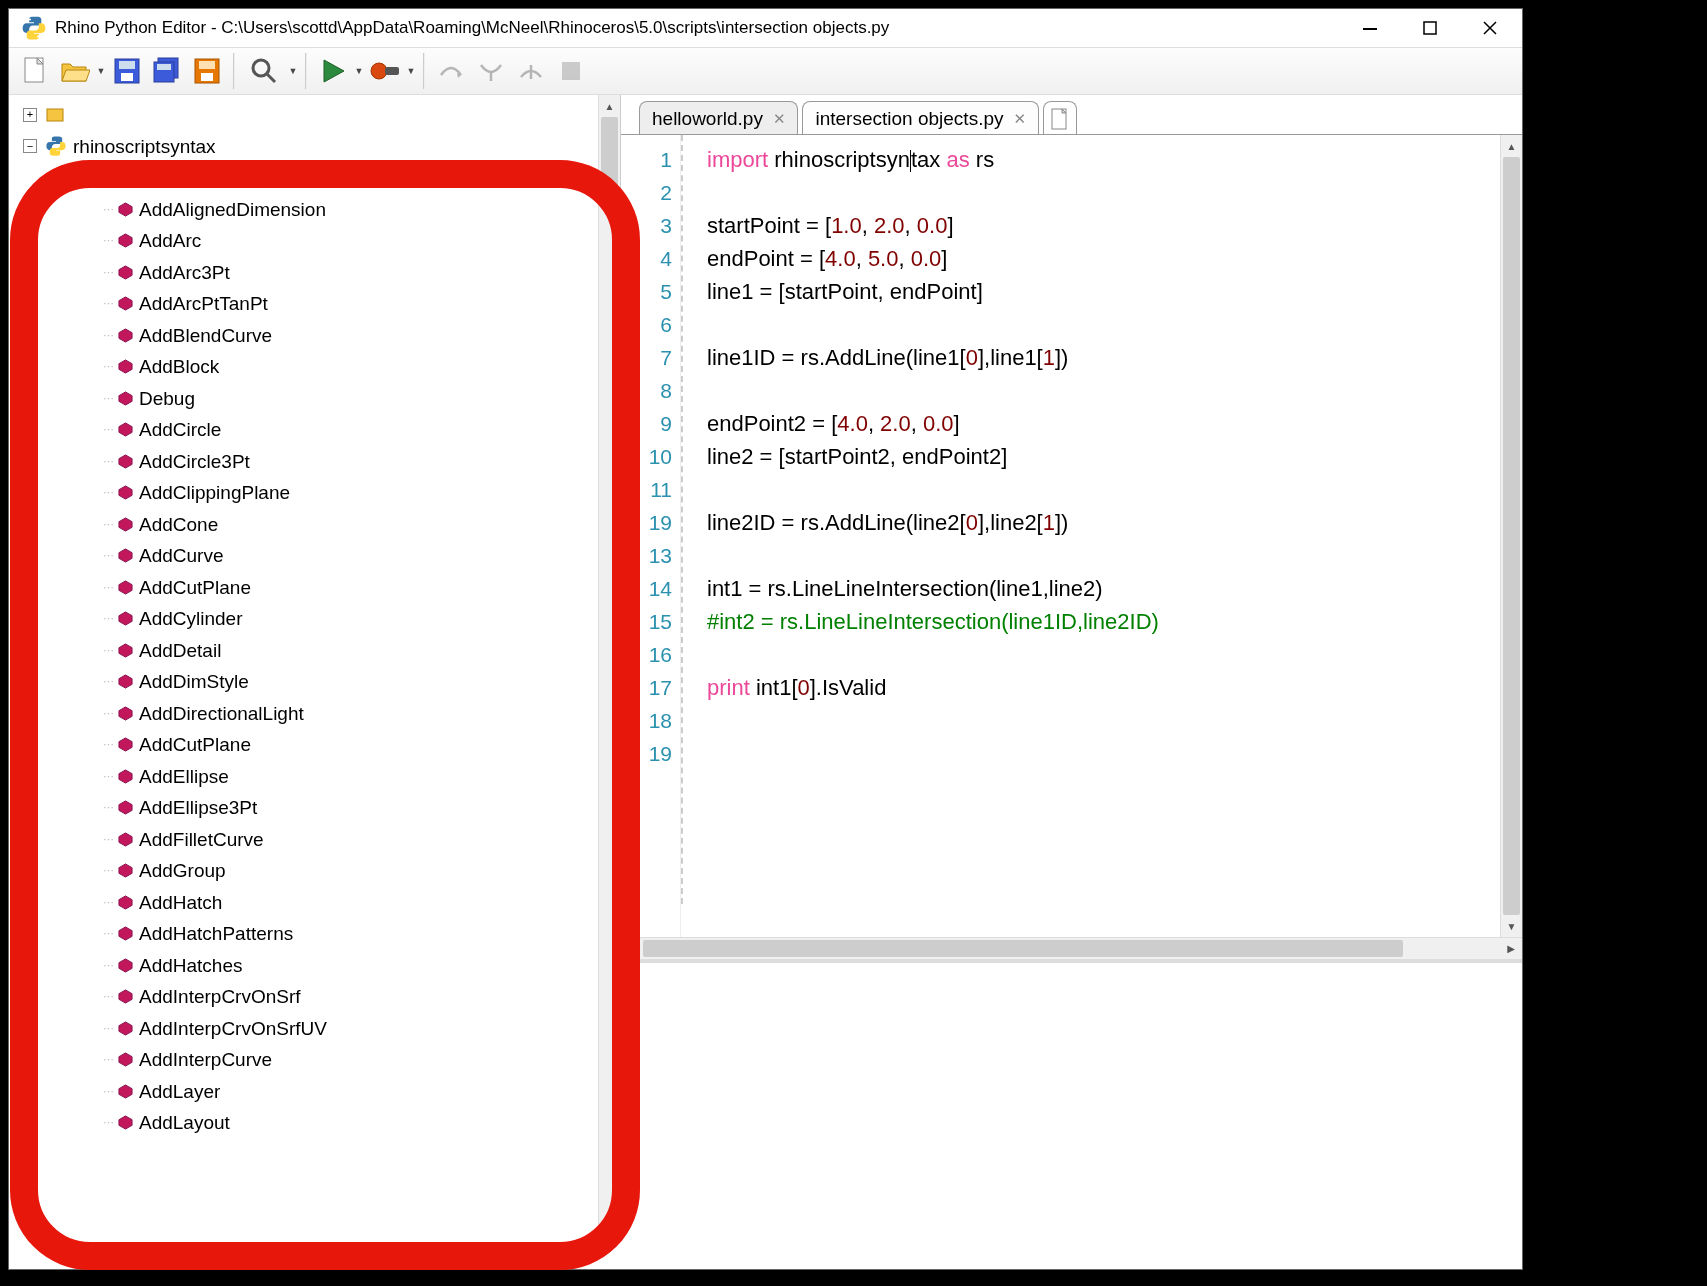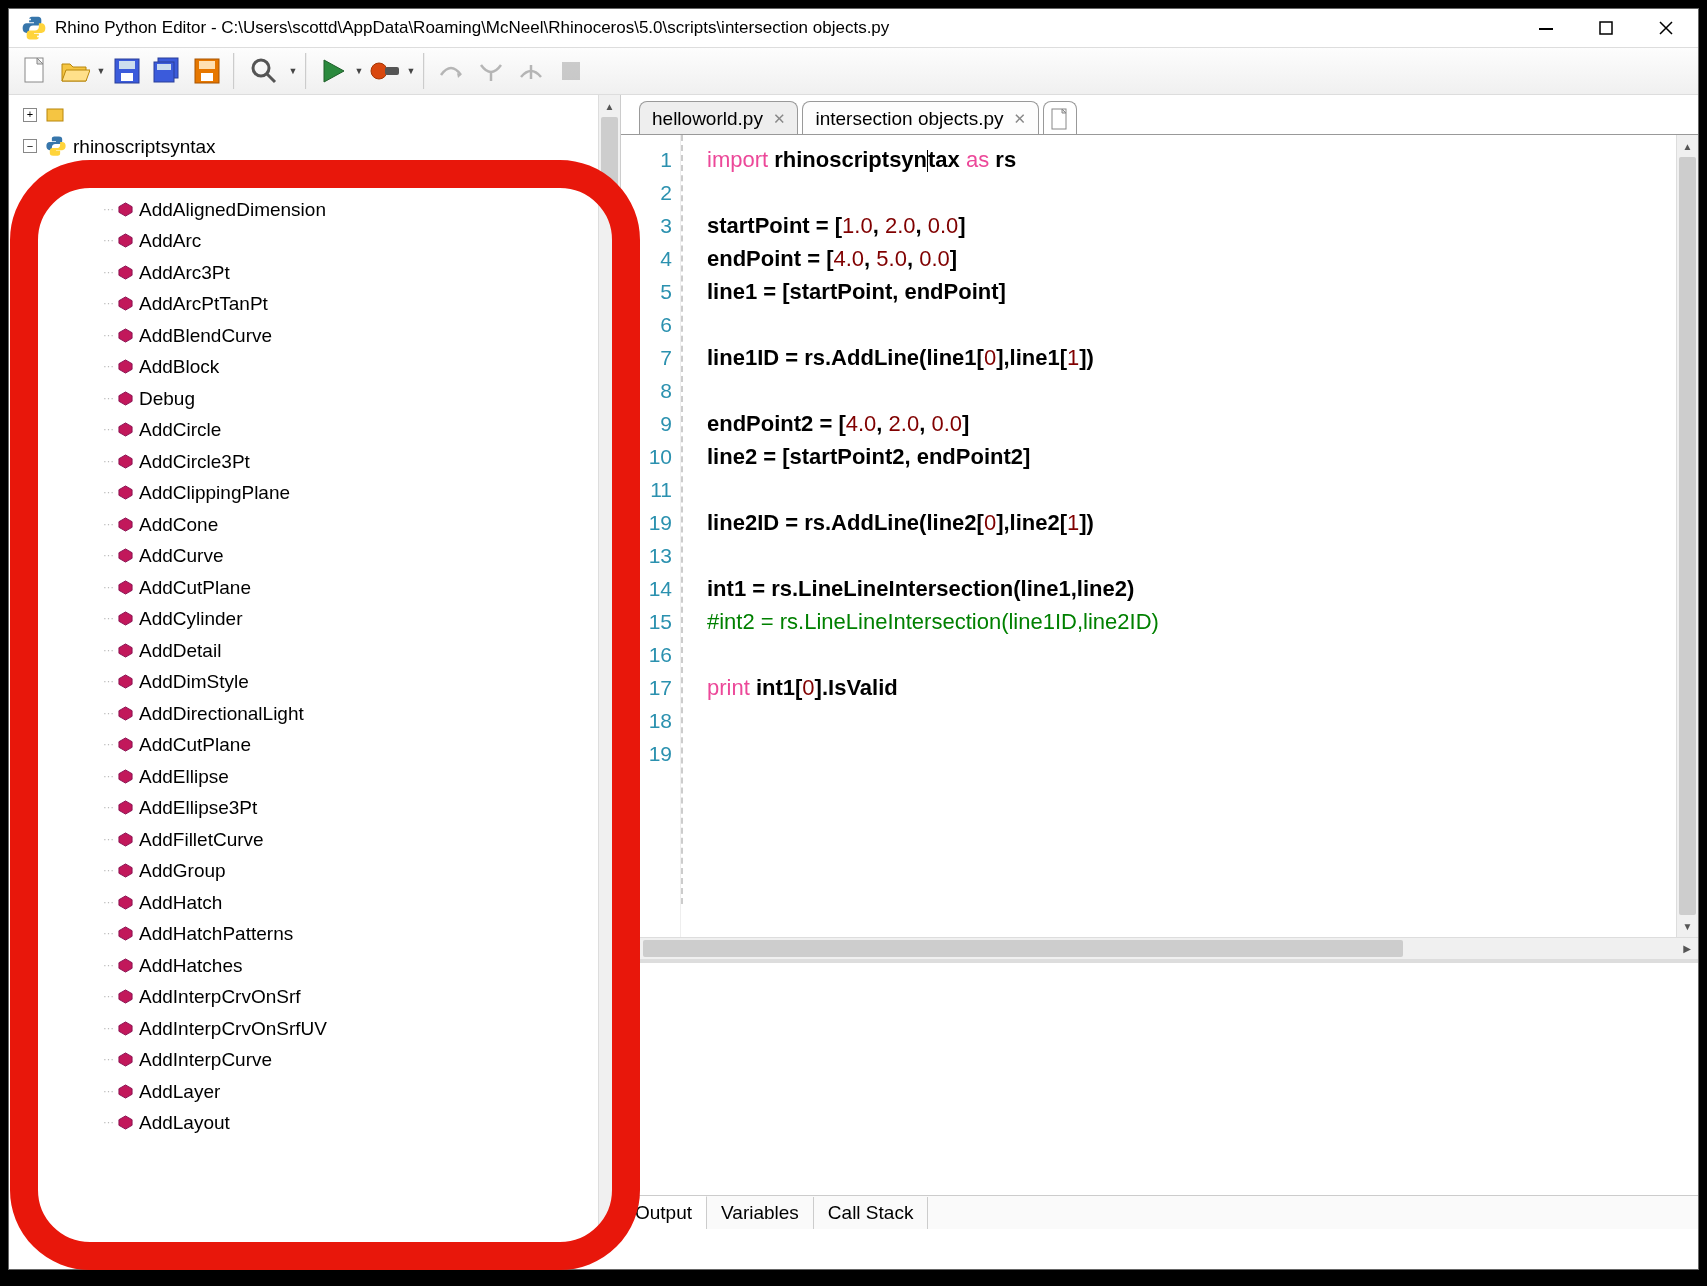--- a/index.html
+++ b/index.html
@@ -1,17 +1,17 @@
 <!DOCTYPE html>
 <html><head>
 <meta charset="utf-8">
 <style>
 * { margin:0; padding:0; box-sizing:border-box; font-family:"Segoe UI",Tahoma,sans-serif; }
 body { width:1707px; height:1286px; background:#000; overflow:hidden; }
-.window { position:absolute; left:8px; top:8px; width:1691px; height:1262px; background:#fff; border:1px solid #666; }
+.window { position:absolute; left:8px; top:8px; width:1515px; height:1262px; background:#fff; border:1px solid #666; }
 .titlebar { height:38px; display:flex; align-items:center; padding:0 2px; background:#fff; }
 .titlebar-icon { width:26px; height:26px; margin:0 8px 0 10px; }
 .title-text { font-size:17px; color:#000; flex:0 0 auto; }
 .wincontrols { margin-left:auto; display:flex; }
 .wincontrols div { width:60px; height:38px; display:flex; align-items:center; justify-content:center; font-size:20px; }
 .menubar { height:40px; display:flex; align-items:center; padding-left:28px; gap:0; background:#fff; }
 .menubar span { font-size:21px; padding:6px 18px; cursor:default; }
 .toolbar { height:48px; border-top:1px solid #ddd; border-bottom:1px solid #ddd; display:flex; align-items:center; padding:0 6px; background:linear-gradient(#fdfdfd,#f0f0f0); }
 .tb-sep { width:2px; height:36px; margin:0 6px; background:linear-gradient(90deg,#bbb,#fff); }
 .tb-btn { width:38px; height:38px; display:flex; align-items:center; justify-content:center; border:1px solid transparent; border-radius:3px; margin:0 1px; }
@@ -38,21 +38,21 @@
 .newtab { width:34px; height:34px; border:1px solid #999; border-bottom:none; border-top-left-radius:8px; border-top-right-radius:8px; display:flex; align-items:center; justify-content:center; }
 .codewrap { flex:1; border-top:1px solid #999; display:flex; position:relative; overflow:hidden; margin-top:-1px; }
 .gutter { width:60px; background:#fff; border-right:1px solid #eee; text-align:right; padding:8px 8px 0 0; font-family:Consolas,monospace; font-size:21px; color:#2b91af; line-height:33px; }
 .gutter div { height:33px; }
 .codeline-area { flex:1; padding:8px 0 0 26px; font-family:Consolas,monospace; font-size:22px; line-height:33px; position:relative; }
 .codeline { height:33px; white-space:pre; }
 .margin-bar { position:absolute; left:0; top:0; bottom:33px; width:2px; border-left:2px dashed #ccc; }
 .kw { color:#ec4899; }
 .num { color:#800000; }
 .com { color:#008000; }
-.ide { color:#000;font-weight:bold; }
+.ide { color:#000; }
 .code-vscroll { width:22px; background:#f0f0f0; border-left:1px solid #ddd; position:relative; }
 .code-vscroll .up,.code-vscroll .dn{height:22px;display:flex;align-items:center;justify-content:center;font-size:10px;color:#555;}
 .code-vscroll .thumb{position:absolute;left:2px;right:2px;top:22px;bottom:22px;background:#cdcdcd;border-radius:2px;}
 .code-hscroll{height:22px;background:#f0f0f0;border-top:1px solid #ddd;display:flex;align-items:center;position:relative;}
 .code-hscroll .lf,.code-hscroll .rt{width:22px;height:22px;display:flex;align-items:center;justify-content:center;font-size:10px;color:#555;}
 .code-hscroll .thumb{position:absolute;top:2px;bottom:2px;left:22px;width:760px;background:#cdcdcd;border-radius:2px;}
 .bottompanel { height:270px; border-top:4px solid #ddd; display:flex; flex-direction:column; }
 .output-area { flex:1; background:#fff; }
 .bottom-tabs { height:34px; display:flex; align-items:center; border-top:1px solid #ccc; background:#fafafa; }
 .bottom-tabs span { padding:5px 14px; font-size:19px; border-right:1px solid #ccc; }
@@ -484,24 +484,19 @@
             <div class="dn" style="position:absolute;bottom:0;left:0;right:0">▼</div>
         </div>
       </div>
       <div class="code-hscroll">
         <div class="lf">◀</div>
           <div class="thumb"></div>
           <div class="rt" style="margin-left:auto">▶</div>
       </div>
       <div class="bottompanel">
         <div class="output-area"></div>
-        <div class="bottom-tabs" id="btabs">
-            <span class="active">Output</span>
-            <span>Variables</span>
-            <span>Call Stack</span>
-          </div>
       </div>
     </div>
   </div>
 
 </div>
 
 <div class="highlight" style="left:10px; top:160px; width:630px; height:1110px;"></div>
 
 </body></html>

